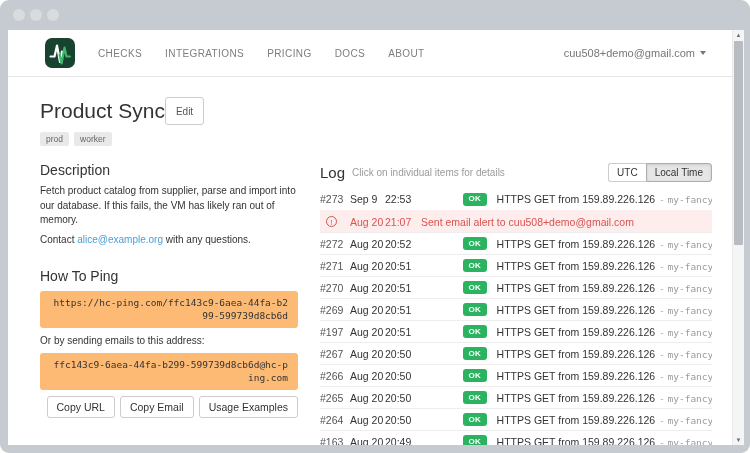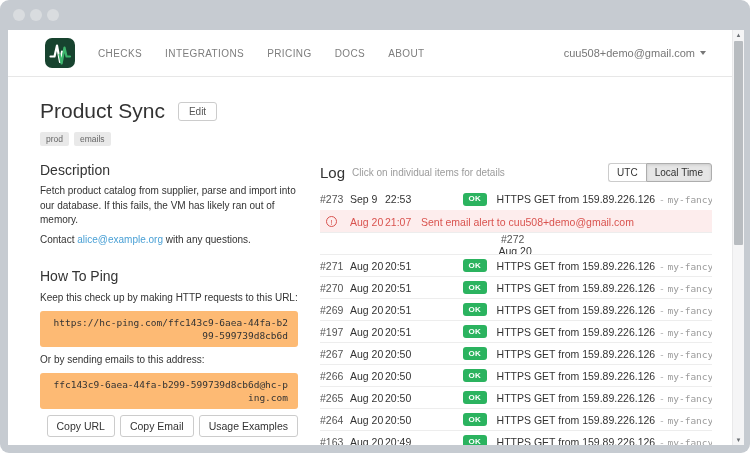--- a/index.html
+++ b/index.html
@@ -22,21 +22,21 @@
   .sb-thumb { position:absolute; top:11px; left:1px; right:1px; height:204px; background:#b8bcc0; border-radius:1px; }
   
   nav { height:47px; border-bottom:1px solid #e7e7e7; display:flex; align-items:center; padding:0 26px 0 37px; }
   .brand { width:30px; height:30px; flex-shrink:0; cursor:pointer; }
   .nav-links { display:flex; gap:23px; margin-left:23px; }
   .nav-link { font-size:10px; letter-spacing:.4px; color:#7d7d7d; cursor:pointer; }
   .account { margin-left:auto; display:flex; align-items:center; gap:5px; font-size:11px; color:#777; cursor:pointer;text-align:center; }
   .caret { width:0; height:0; border-left:3.5px solid transparent; border-right:3.5px solid transparent; border-top:4px solid #777; }
   
   .page-header { padding:20px 20px 0 32px; }
-  .title-row { display:flex; align-items:center; gap:13px; }
+  .title-row { display:flex; }
   h1 { font-size:21px; font-weight:400; color:#333; margin:0; line-height:28px; }
   .edit-btn { font-size:10px; color:#555; background:#fff; border:1px solid #ccc; border-radius:3px; padding:3px 10px; cursor:pointer; }
   .tags { display:flex; gap:5px; margin-top:6px; height:16px; align-items:center; }
   .tag { background:#e9e9e9; color:#666; font-size:8.5px; padding:2px 6px; border-radius:2px; }
   
   .main { display:flex; padding:16px 10px 0 32px; gap:22px; }
   .left-col { width:258px; flex-shrink:0; }
   .right-col { flex:1; min-width:0; padding-right:10px; }
   h2 { font-size:14px; font-weight:400; color:#333; margin:0 0 7px; line-height:1; }
   .mt1 { margin-top:22px; margin-bottom:8px; }
@@ -61,21 +61,21 @@
   .log-row:first-child { border-top:none; }
   .seq { width:30px; color:#555; flex-shrink:0; }
   .date { width:35px; flex-shrink:0; }
   .time { width:30px; flex-shrink:0; }
   .ok-badge { background:#2bb35f; color:#fff; font-size:8px; font-weight:bold; letter-spacing:.3px;
               padding:2.5px 5.5px; border-radius:3px; margin-left:48px; line-height:1; flex-shrink:0; }
   .msgwrap { display:flex; align-items:baseline; margin-left:10px; white-space:nowrap; overflow:hidden; min-width:0; }
   .dash { color:#b9b9b9; margin:0 4px 0 5px; font-size:10px; }
   .mono { font-family:"DejaVu Sans Mono", monospace; font-size:9.5px; color:#9b9b9b; }
   .log-row.alert { background:#fdeded; border-top-color:#fdeded; color:#d9534f; }
-  .log-row.alert + .log-row { border-top-color:#ededed;flex-direction:column; }
+  .log-row.alert + .log-row { border-top-color:#ededed; }
   .log-row.alert .msgwrap { margin-left:6px; }
   .alert-icon { display:block; width:11px; height:11px; border:1px solid #d9534f; border-radius:50%;
                 color:#d9534f; font-size:8px; line-height:11px; text-align:center; margin:0 auto 0 6px; }
 </style>
 </head>
 <body>
 
 <div class="window">
   <div class="titlebar">
     <span class="tb-dot"></span>
@@ -107,32 +107,31 @@
         </div>
       </nav>
 
       <div class="page-header">
         <div class="title-row">
           <h1>Product Sync</h1>
           <button class="edit-btn">Edit</button>
         </div>
         <div class="tags">
           <span class="tag">prod</span>
-          <span class="tag">emails</span>
+          <span class="tag">worker</span>
         </div>
       </div>
 
       <div class="main">
         <div class="left-col">
           <h2>Description</h2>
           <p class="body-p">Fetch product catalog from supplier, parse and import into our database. If this fails, the VM has likely ran out of memory.</p>
           <p class="body-p"><span>Contact </span><a class="link">alice@example.org</a><span> with any questions.</span></p>
 
           <h2 class="mt1">How To Ping</h2>
-          <p class="body-p">Keep this check up by making HTTP requests to this URL:</p>
           <div class="code">https://hc-ping.com/ffc143c9-6aea-44fa-b299-599739d8cb6d</div>
           <p class="body-p">Or by sending emails to this address:</p>
           <div class="code">ffc143c9-6aea-44fa-b299-599739d8cb6d@hc-ping.com</div>
           <div class="btn-row">
             <button class="btn">Copy URL</button>
             <button class="btn">Copy Email</button>
             <button class="btn">Usage Examples</button>
           </div>
 
         </div>

